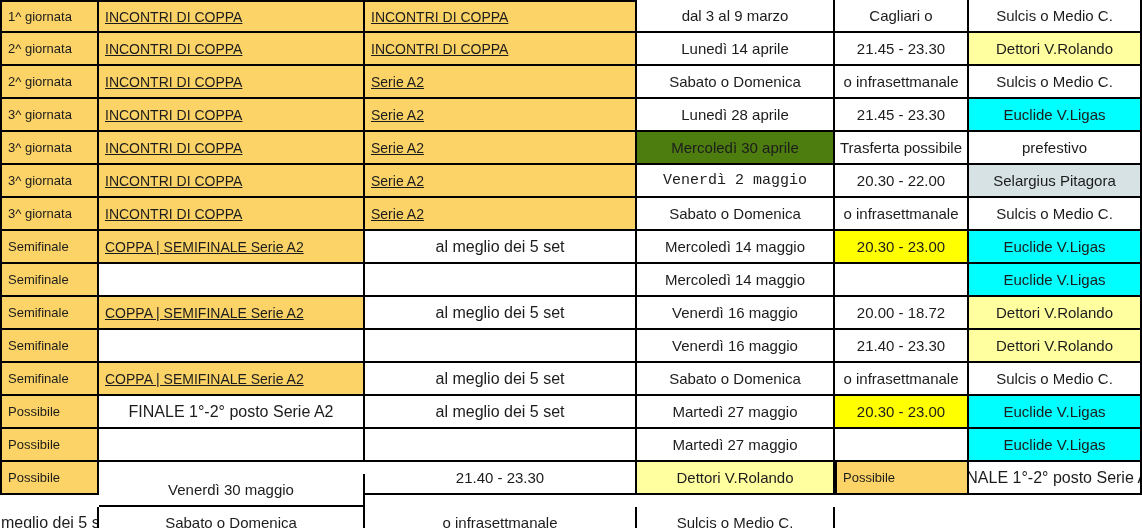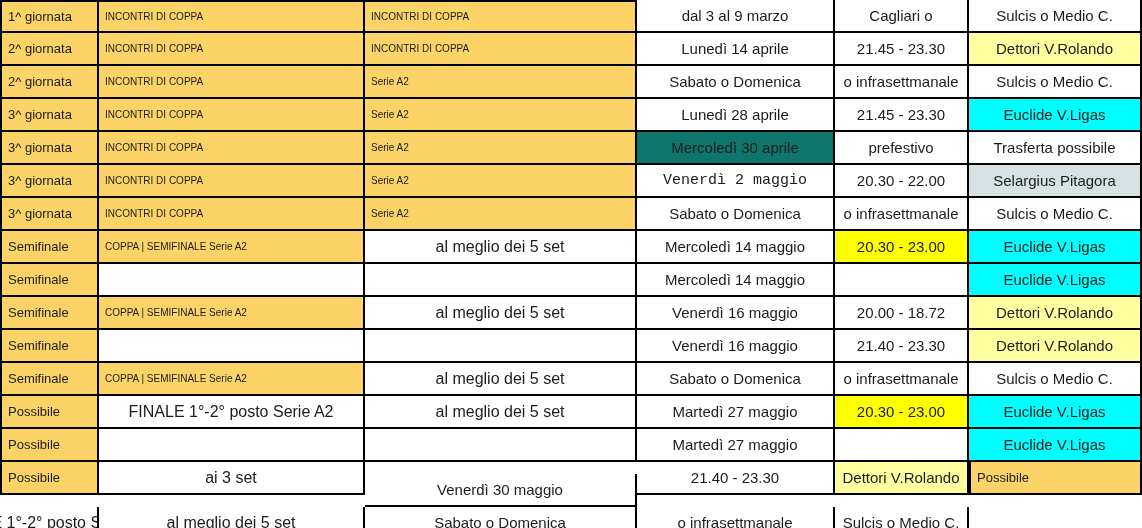--- a/index.html
+++ b/index.html
@@ -24,21 +24,21 @@
     border-bottom: 2px solid #000000;
     color: #1c1c1c;
     white-space: nowrap;
     overflow: hidden;
   }
   .cell.first-col { border-left: 2px solid #000000; }
   .cell.top-border { border-top: 2px solid #000000; }
   .cell.left   { justify-content: flex-start; padding-left: 6px; }
   .cell.center { justify-content: center; }
   .sz-s  { font-size: 13px; }
-  .sz-m  { font-size: 10px; }
+  .sz-m  { font-size: 14px; text-decoration: underline; }
   .sz-l  { font-size: 15px; }
   .sz-xl { font-size: 16px; }
 </style>
 </head>
 <body>
 
 <div class="sheet">
   <div id="grid" class="grid">
       <div class="cell left sz-s first-col top-border" style="background: rgb(252, 211, 102);">1^ giornata</div>
       <div class="cell left sz-m top-border" style="background: rgb(252, 211, 102);">INCONTRI DI COPPA</div>
@@ -60,23 +60,23 @@
       <div class="cell center sz-l" style="background: rgb(255, 255, 255);">Sulcis o Medio C.</div>
       <div class="cell left sz-s first-col" style="background: rgb(252, 211, 102);">3^ giornata</div>
       <div class="cell left sz-m" style="background: rgb(252, 211, 102);">INCONTRI DI COPPA</div>
       <div class="cell left sz-m" style="background: rgb(252, 211, 102);">Serie A2</div>
       <div class="cell center sz-l" style="background: rgb(255, 255, 255);">Lunedì 28 aprile</div>
       <div class="cell center sz-l" style="background: rgb(255, 255, 255);">21.45 - 23.30</div>
       <div class="cell center sz-l" style="background: rgb(0, 255, 255);">Euclide V.Ligas</div>
       <div class="cell left sz-s first-col" style="background: rgb(252, 211, 102);">3^ giornata</div>
       <div class="cell left sz-m" style="background: rgb(252, 211, 102);">INCONTRI DI COPPA</div>
       <div class="cell left sz-m" style="background: rgb(252, 211, 102);">Serie A2</div>
-      <div class="cell center sz-l" style="background: #0f766e;">Mercoledì 30 aprile</div>
+      <div class="cell center sz-l" style="background: #4d7c0f;">Mercoledì 30 aprile</div>
+      <div class="cell center sz-l" style="background: rgb(255, 255, 255);">Trasferta possibile</div>
       <div class="cell center sz-l" style="background: rgb(255, 255, 255);">prefestivo</div>
-      <div class="cell center sz-l" style="background: rgb(255, 255, 255);">Trasferta possibile</div>
       <div class="cell left sz-s first-col" style="background: rgb(252, 211, 102);">3^ giornata</div>
       <div class="cell left sz-m" style="background: rgb(252, 211, 102);">INCONTRI DI COPPA</div>
       <div class="cell left sz-m" style="background: rgb(252, 211, 102);">Serie A2</div>
       <div class="cell center sz-l" style="background: rgb(255, 255, 255); font-family: Liberation Mono, monospace;">Venerdì 2 maggio</div>
       <div class="cell center sz-l" style="background: rgb(255, 255, 255);">20.30 - 22.00</div>
       <div class="cell center sz-l" style="background: rgb(215, 226, 228);">Selargius Pitagora</div>
       <div class="cell left sz-s first-col" style="background: rgb(252, 211, 102);">3^ giornata</div>
       <div class="cell left sz-m" style="background: rgb(252, 211, 102);">INCONTRI DI COPPA</div>
       <div class="cell left sz-m" style="background: rgb(252, 211, 102);">Serie A2</div>
       <div class="cell center sz-l" style="background: rgb(255, 255, 255);">Sabato o Domenica</div>
@@ -118,21 +118,20 @@
       <div class="cell center sz-l" style="background: rgb(255, 255, 255);">Martedì 27 maggio</div>
       <div class="cell center sz-l" style="background: rgb(255, 255, 0);">20.30 - 23.00</div>
       <div class="cell center sz-l" style="background: rgb(0, 255, 255);">Euclide V.Ligas</div>
       <div class="cell left sz-s first-col" style="background: rgb(252, 211, 102);">Possibile</div>
       <div class="cell center sz-xl" style="background: rgb(255, 255, 255);"></div>
       <div class="cell center sz-xl" style="background: rgb(255, 255, 255);"></div>
       <div class="cell center sz-l" style="background: rgb(255, 255, 255);">Martedì 27 maggio</div>
       <div class="cell center sz-l" style="background: rgb(255, 255, 255);"></div>
       <div class="cell center sz-l" style="background: rgb(0, 255, 255);">Euclide V.Ligas</div>
       <div class="cell left sz-s first-col" style="background: rgb(252, 211, 102);">Possibile</div>
-      <div class="cell center sz-xl" style="background: rgb(255, 255, 255);">ai 3 set</div>
       <div class="cell center sz-l" style="background: rgb(255, 255, 255); margin-top: 12px;">Venerdì 30 maggio</div>
       <div class="cell center sz-l" style="background: rgb(255, 255, 255);">21.40 - 23.30</div>
       <div class="cell center sz-l" style="background: rgb(255, 255, 160);">Dettori V.Rolando</div>
       <div class="cell left sz-s first-col" style="background: rgb(252, 211, 102);">Possibile</div>
       <div class="cell center sz-xl" style="background: rgb(255, 255, 255);">FINALE 1°-2° posto Serie A2</div>
       <div class="cell center sz-xl" style="background: rgb(255, 255, 255);">al meglio dei 5 set</div>
       <div class="cell center sz-l" style="background: rgb(255, 255, 255);">Sabato o Domenica</div>
       <div class="cell center sz-l" style="background: rgb(255, 255, 255);">o infrasettmanale</div>
       <div class="cell center sz-l" style="background: rgb(255, 255, 255);">Sulcis o Medio C.</div>
     </div>

